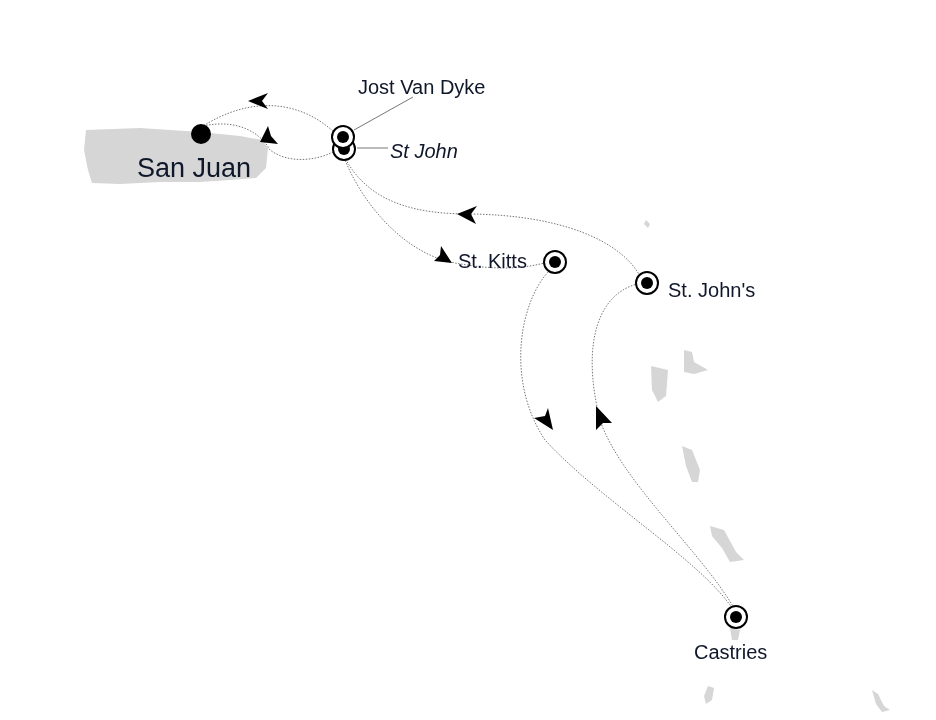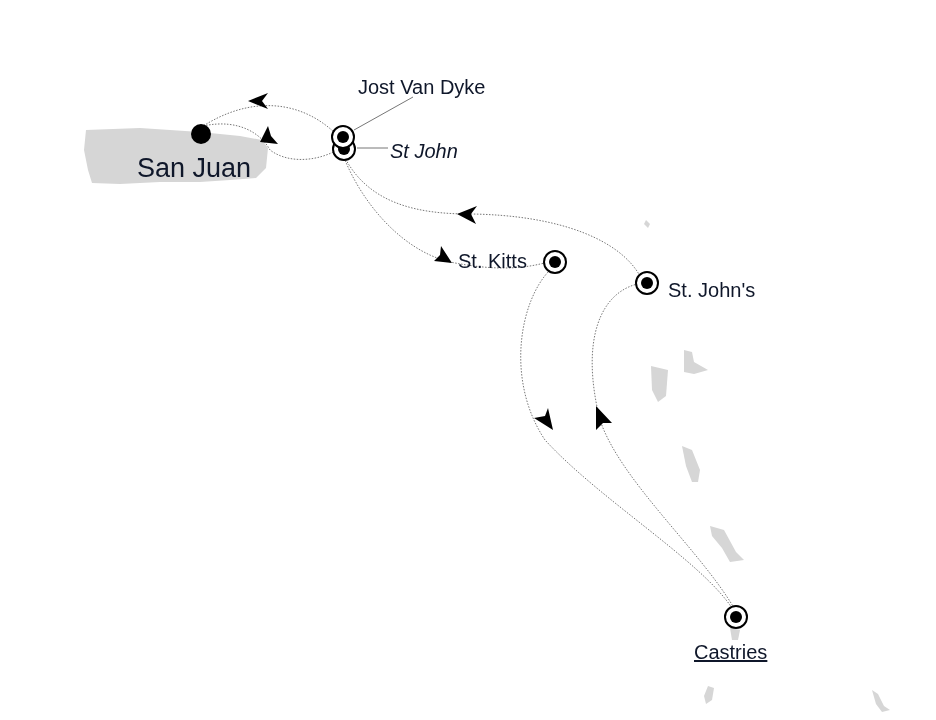--- a/index.html
+++ b/index.html
@@ -75,13 +75,13 @@
       <circle cx="736" cy="617" r="6" fill="#000"></circle>
     </g>
   </g>
 </svg>
 
 <div class="label big" style="left:137px; top:155px;">San Juan</div>
 <div class="label" style="left:358px; top:77px;">Jost Van Dyke</div>
 <div class="label" style="left:390px; top:141px;font-style:italic;">St John</div>
 <div class="label" style="left:458px; top:235px;margin-top:16px;">St. Kitts</div>
 <div class="label" style="left:668px; top:280px;">St. John's</div>
-<div class="label" style="left:694px; top:642px;text-decoration:underline;">Castries</div>
+<div class="label" style="left:694px; top:642px;">Castries</div>
 
 </body></html>

